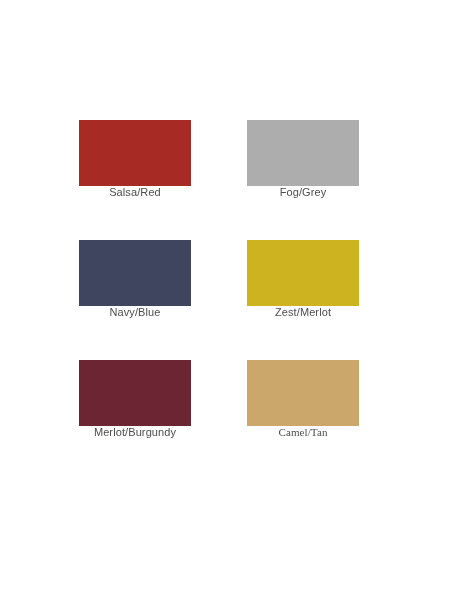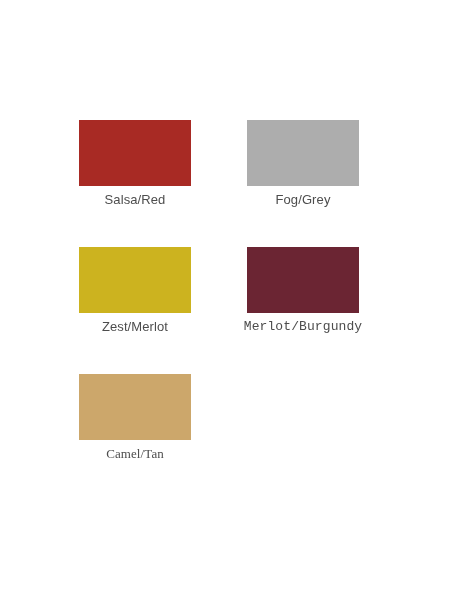--- a/index.html
+++ b/index.html
@@ -40,23 +40,22 @@
     align-items: center;
   }
 
   .swatch-chip {
     width: 112px;
     height: 66px;
     display: block;
   }
 
   .swatch-label {
-    margin-top: 7px;
     font-family: "Liberation Sans", sans-serif;
-    font-size: 13px;
+    font-size: 11px;
     line-height: 13px;
     color: #4d4d4d;
     text-align: center;
     white-space: nowrap;
     letter-spacing: 0.1px;
   }
 </style>
 </head>
 <body style="background-color: rgb(255, 255, 255);">
 
@@ -66,29 +65,33 @@
     <div class="swatch-cell">
       <span class="swatch-chip" style="background-color: rgb(168, 42, 36);"></span>
       <span class="swatch-label" style="color: rgb(77, 77, 77);">Salsa/Red</span>
     </div>
 
     <div class="swatch-cell">
       <span class="swatch-chip" style="background-color: rgb(173, 173, 173);"></span>
       <span class="swatch-label" style="color: rgb(77, 77, 77);">Fog/Grey</span>
     </div>
 
+    <div class="swatch-cell">
+      <span class="swatch-chip" style="background-color: rgb(63, 69, 95);"></span>
+      <span class="swatch-label" style="color: rgb(77, 77, 77);">Navy/Blue</span>
+    </div>
 
     <div class="swatch-cell">
       <span class="swatch-chip" style="background-color: rgb(204, 179, 31);"></span>
       <span class="swatch-label" style="color: rgb(77, 77, 77);">Zest/Merlot</span>
     </div>
 
     <div class="swatch-cell">
       <span class="swatch-chip" style="background-color: rgb(107, 37, 51);"></span>
-      <span class="swatch-label" style="color: rgb(77, 77, 77); font-family: Liberation Mono, monospace;">Merlot/Burgundy</span>
+      <span class="swatch-label" style="color: rgb(77, 77, 77);">Merlot/Burgundy</span>
     </div>
 
     <div class="swatch-cell">
       <span class="swatch-chip" style="background-color: rgb(204, 167, 107);"></span>
       <span class="swatch-label" style="color: rgb(77, 77, 77); font-family: Liberation Serif, serif;">Camel/Tan</span>
     </div>
 
   </div>
 </div>
 

